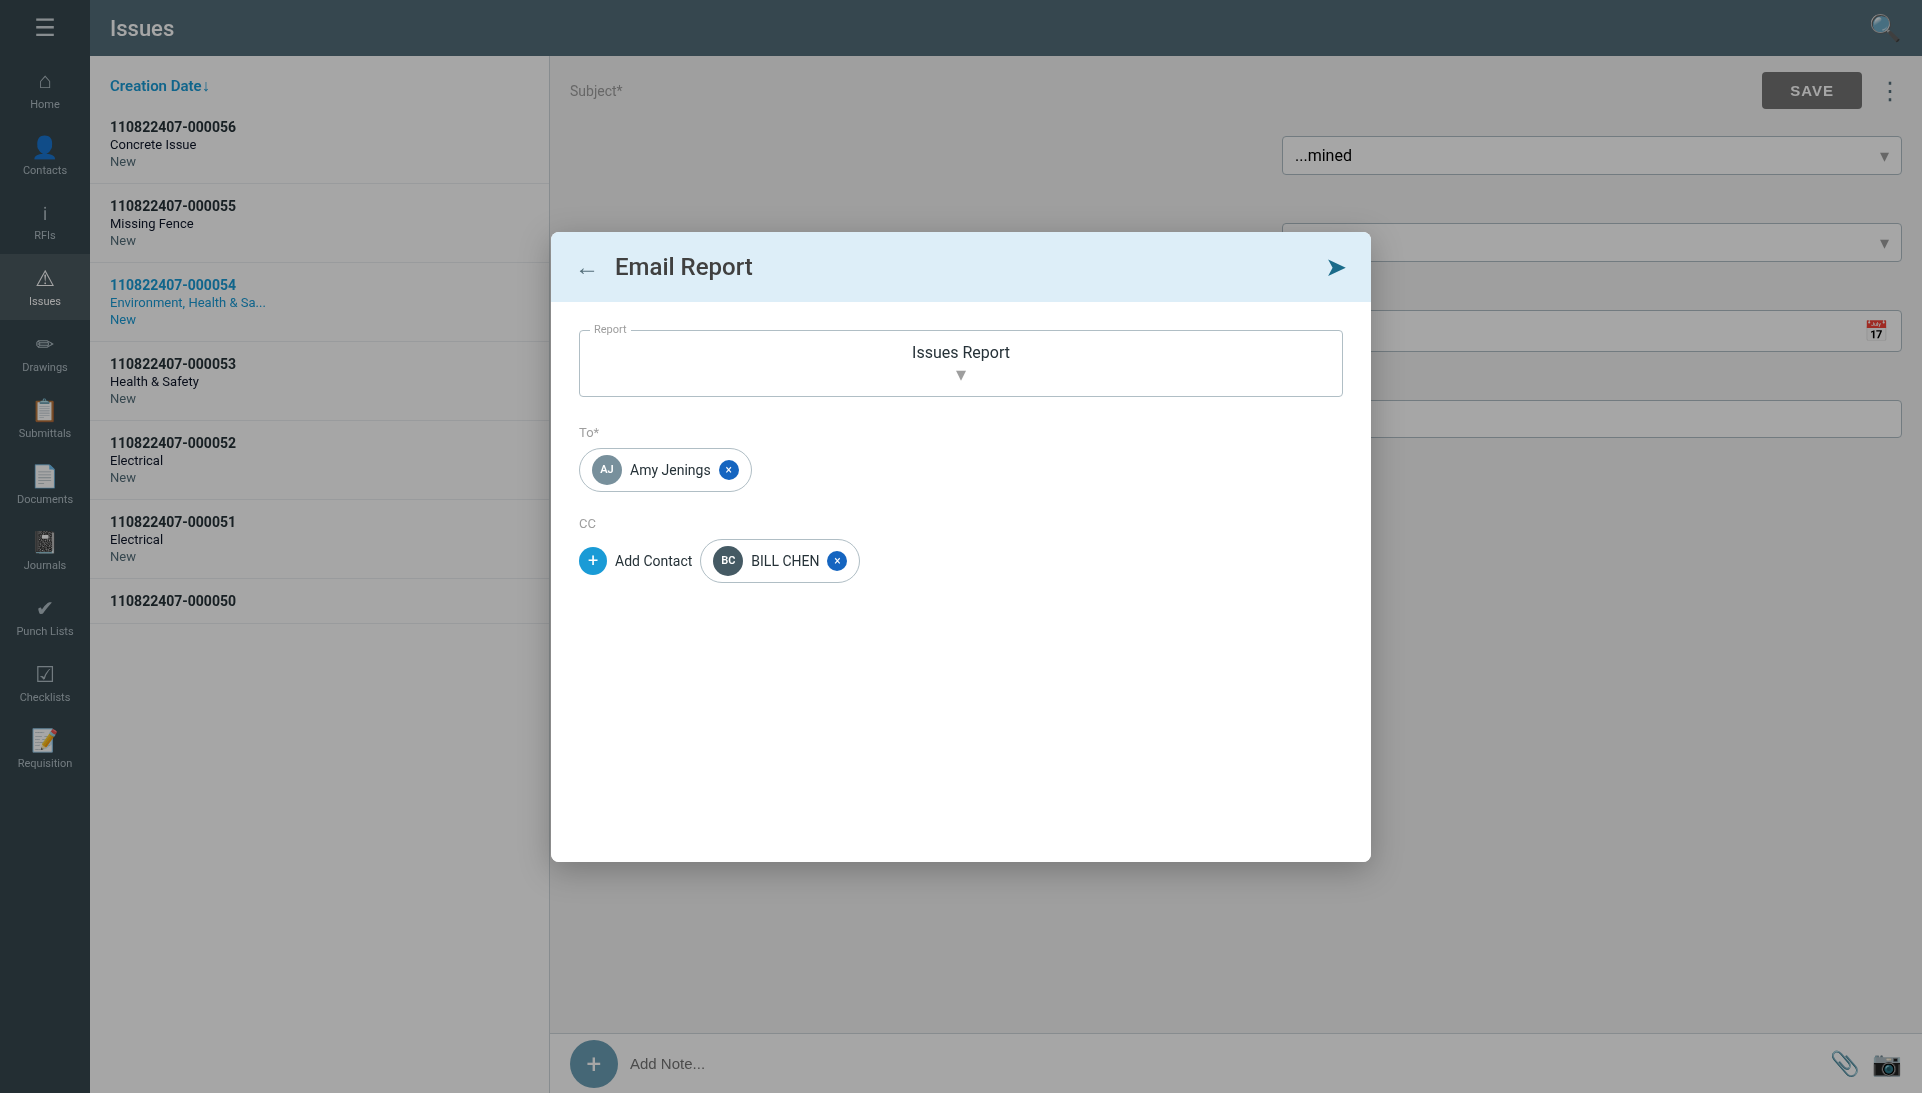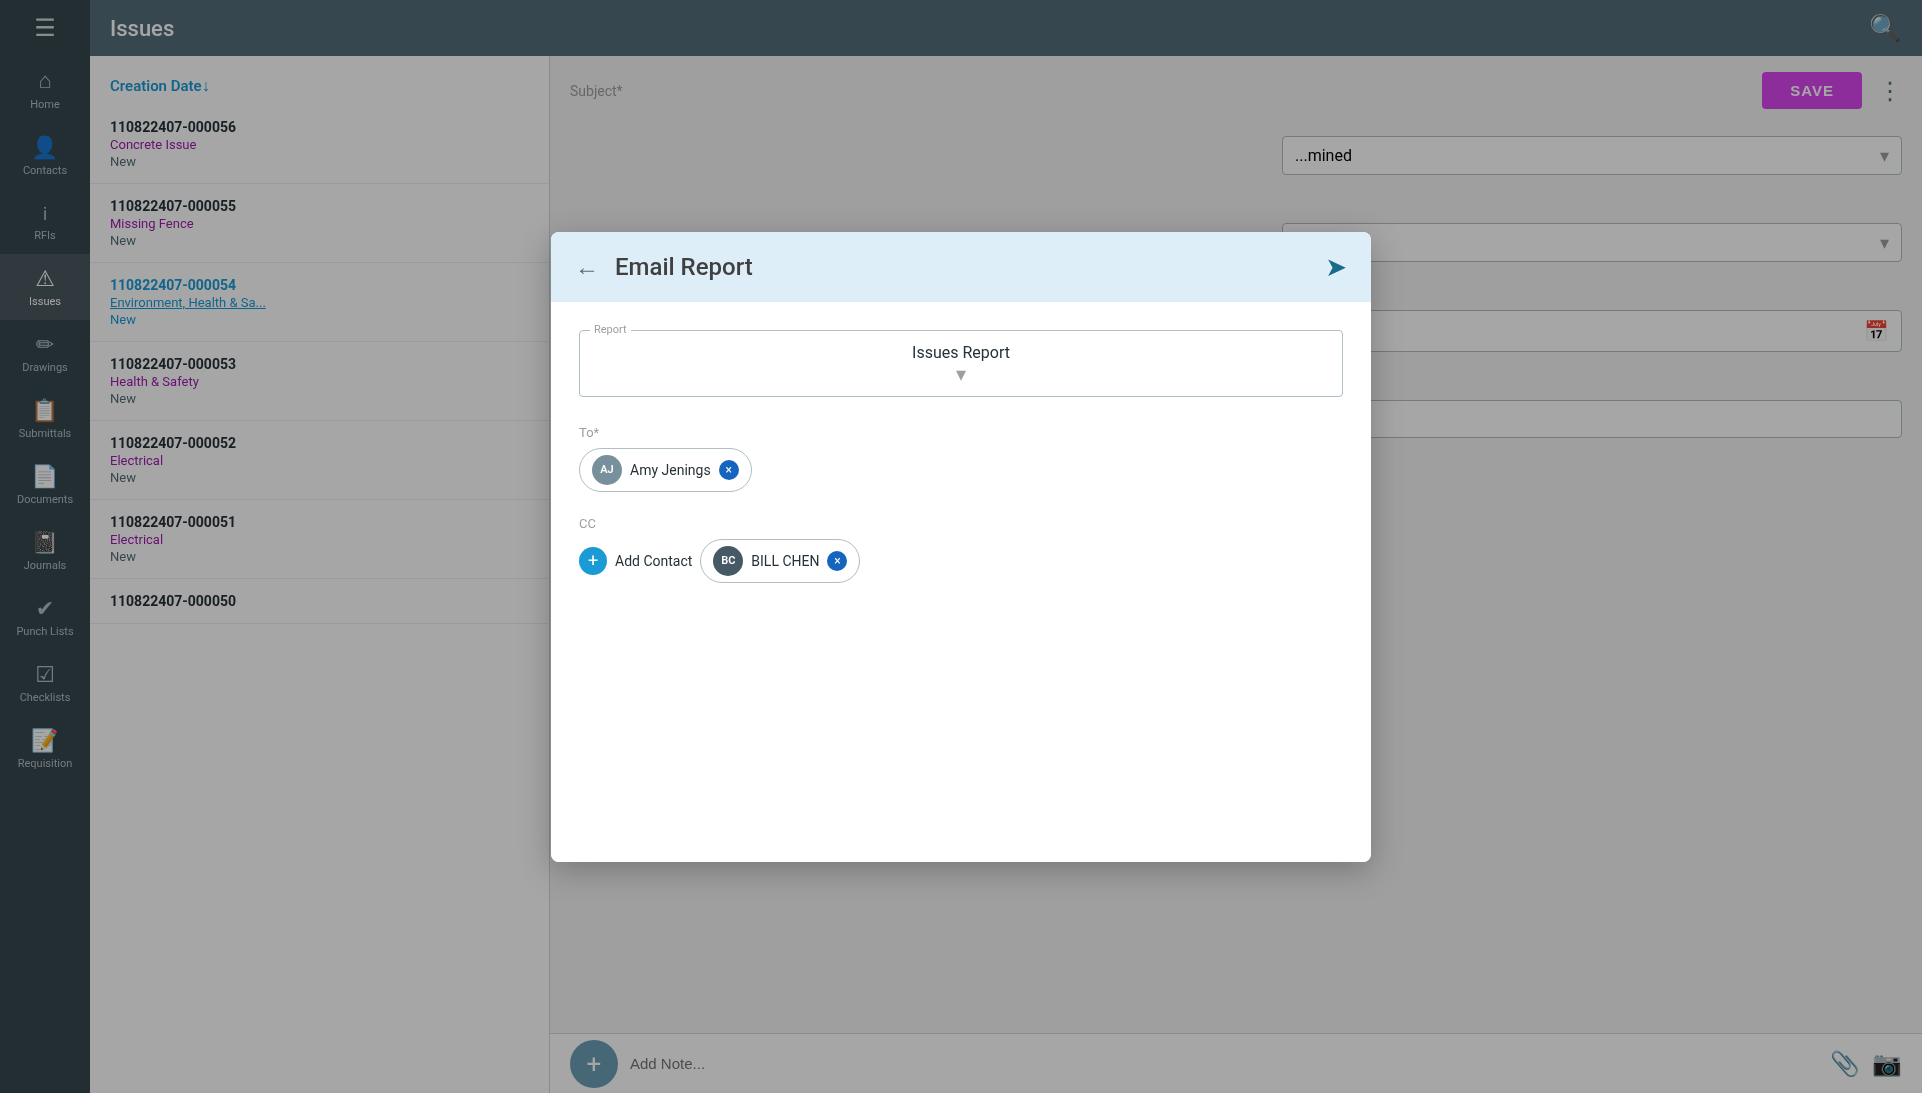--- a/index.html
+++ b/index.html
@@ -114,36 +114,36 @@
     }
     .list-item-id {
       color: #1a9bd6;
       font-weight: 700;
       font-size: 14px;
     }
     .list-item-id.black {
       color: #263238;
     }
     .list-item-desc {
-      color: #a21caf;
+      color: #0f172a;
       font-size: 13px;
       margin-top: 2px;
     }
     .list-item-status {
       color: #546e7a;
       font-size: 13px;
       margin-top: 2px;
     }
     .list-item-status.blue {
       color: #1a9bd6;
     }
     .save-button {
       position: absolute;
       right: 80px; top: 70px;
-      background: #d946ef;
+      background: #737373;
       color: white;
       border: none;
       border-radius: 4px;
       padding: 10px 28px;
       font-size: 15px;
       font-weight: 600;
       cursor: pointer;
       letter-spacing: 1px;
     }
     .dropdown-arrow {
@@ -426,21 +426,21 @@
       <div class="list-item-desc">Concrete Issue</div>
       <div class="list-item-status">New</div>
     </div>
     <div class="list-item">
       <div class="list-item-id black">110822407-000055</div>
       <div class="list-item-desc">Missing Fence</div>
       <div class="list-item-status">New</div>
     </div>
     <div class="list-item">
       <div class="list-item-id blue">110822407-000054</div>
-      <div class="list-item-desc" style="color:#1a9bd6;text-decoration:underline;">Environment, Health &amp; Sa...</div>
+      <div class="list-item-desc" style="color:#1a9bd6;">Environment, Health &amp; Sa...</div>
       <div class="list-item-status blue">New</div>
     </div>
     <div class="list-item">
       <div class="list-item-id black">110822407-000053</div>
       <div class="list-item-desc">Health &amp; Safety</div>
       <div class="list-item-status">New</div>
     </div>
     <div class="list-item">
       <div class="list-item-id black">110822407-000052</div>
       <div class="list-item-desc">Electrical</div>

